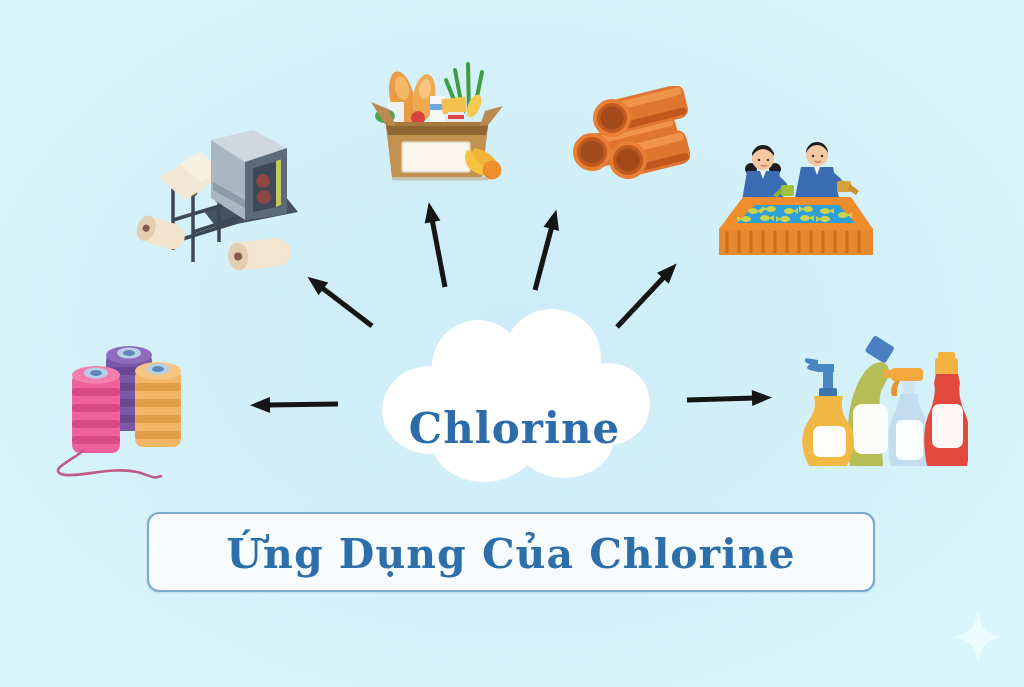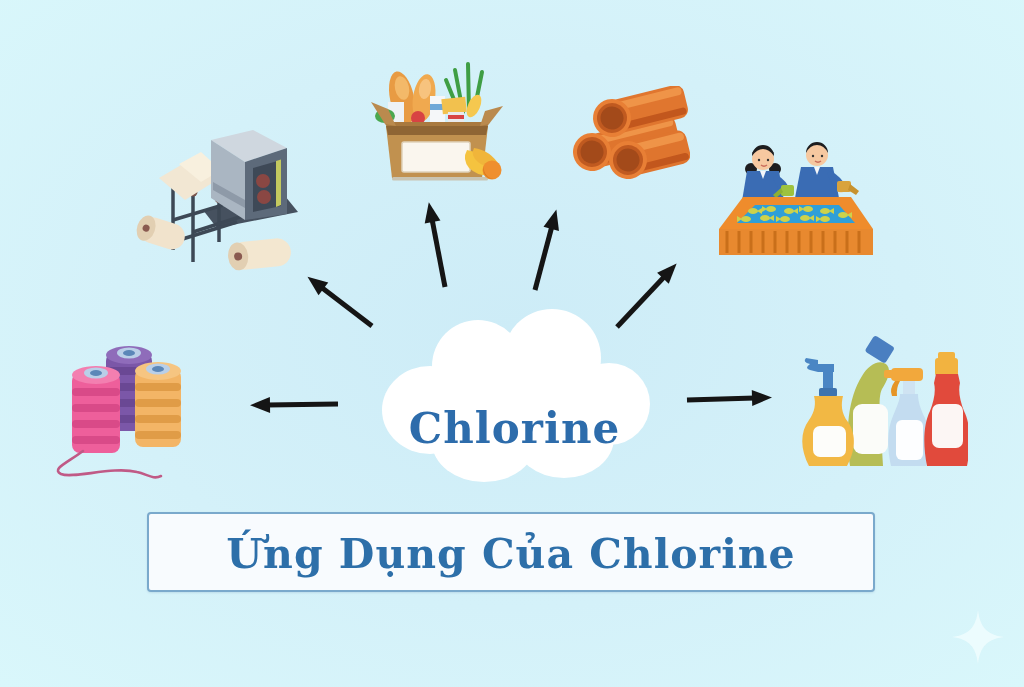--- a/index.html
+++ b/index.html
@@ -9,21 +9,21 @@
     font-family:"DejaVu Serif","Liberation Serif",serif;
   }
   .abs{position:absolute;}
   .cloud-label{
     left:377px;top:366px;width:275px;height:50px;
     text-align:center;font-size:42px;font-weight:bold;color:#2d6cab;
     letter-spacing:1px;line-height:46px;margin-top:40px;
   }
   .title-box{
     left:147px;top:512px;width:724px;height:76px;
-    background:#f8fbfe;border:2px solid #7aa9cc;border-radius:4px;
+    background:#f8fbfe;border:2px solid #7aa9cc;border-radius:12px;
     display:flex;align-items:center;justify-content:center;
     box-shadow:0 1px 2px rgba(120,160,190,.25);
   }
   .title-text{
     font-size:41px;font-weight:bold;color:#2d6fa9;letter-spacing:1px;
     padding-top:4px;
   }
   svg{display:block;}
 </style>
 </head>

